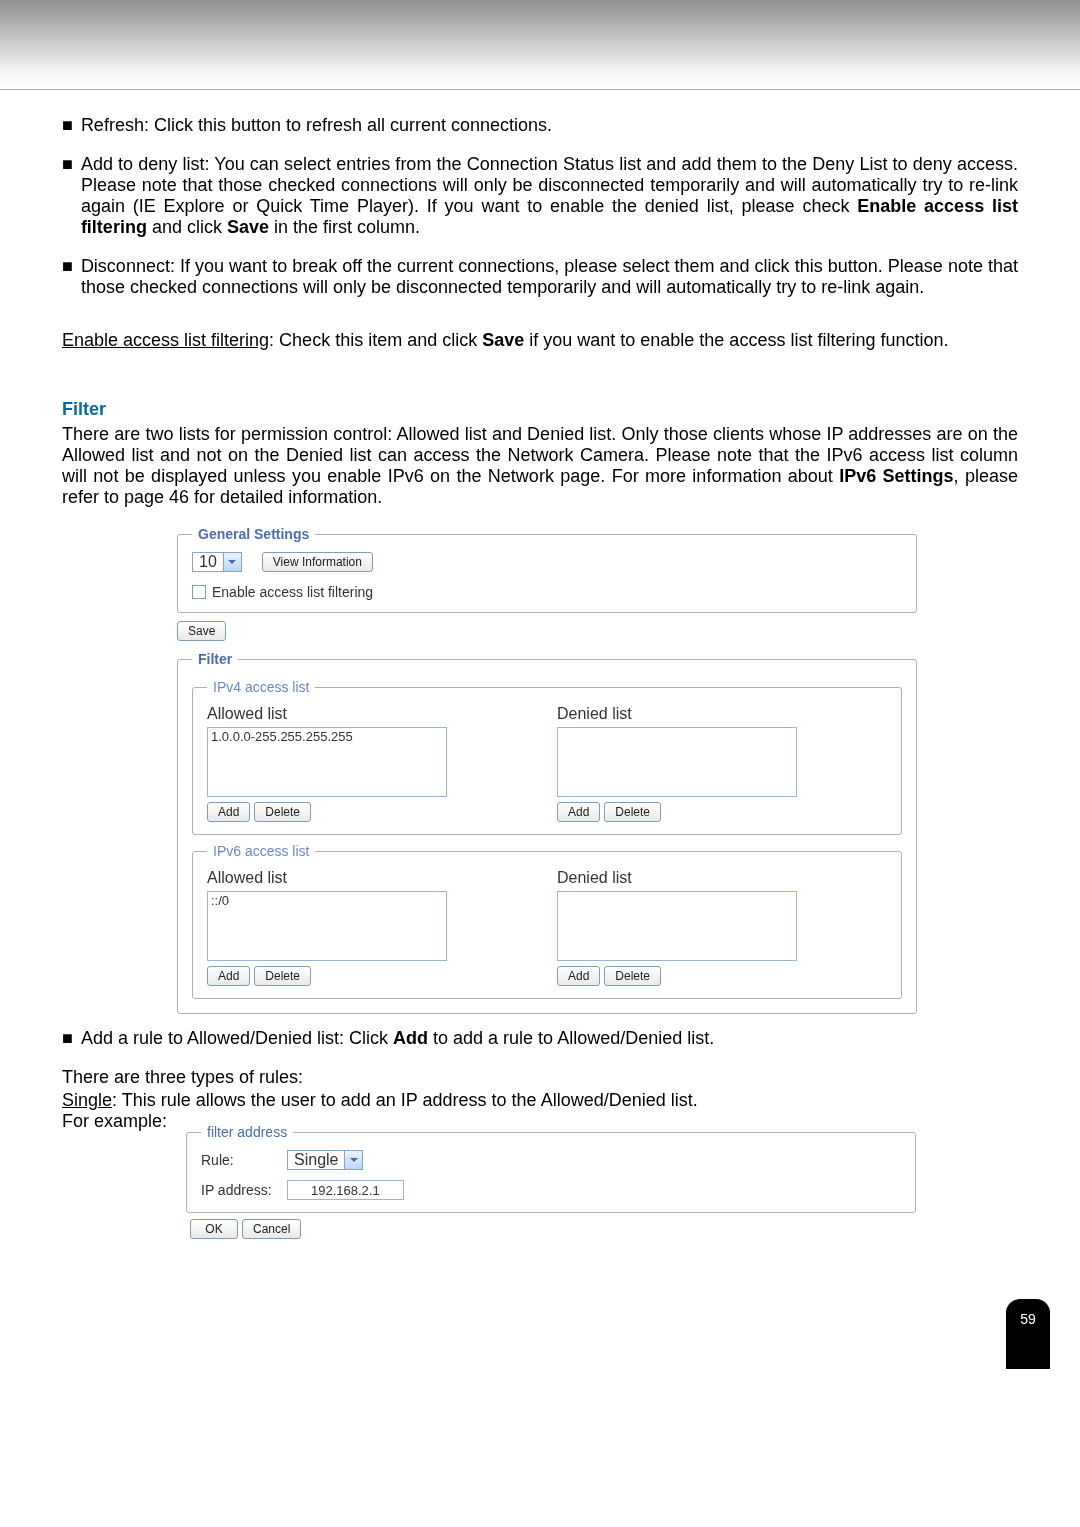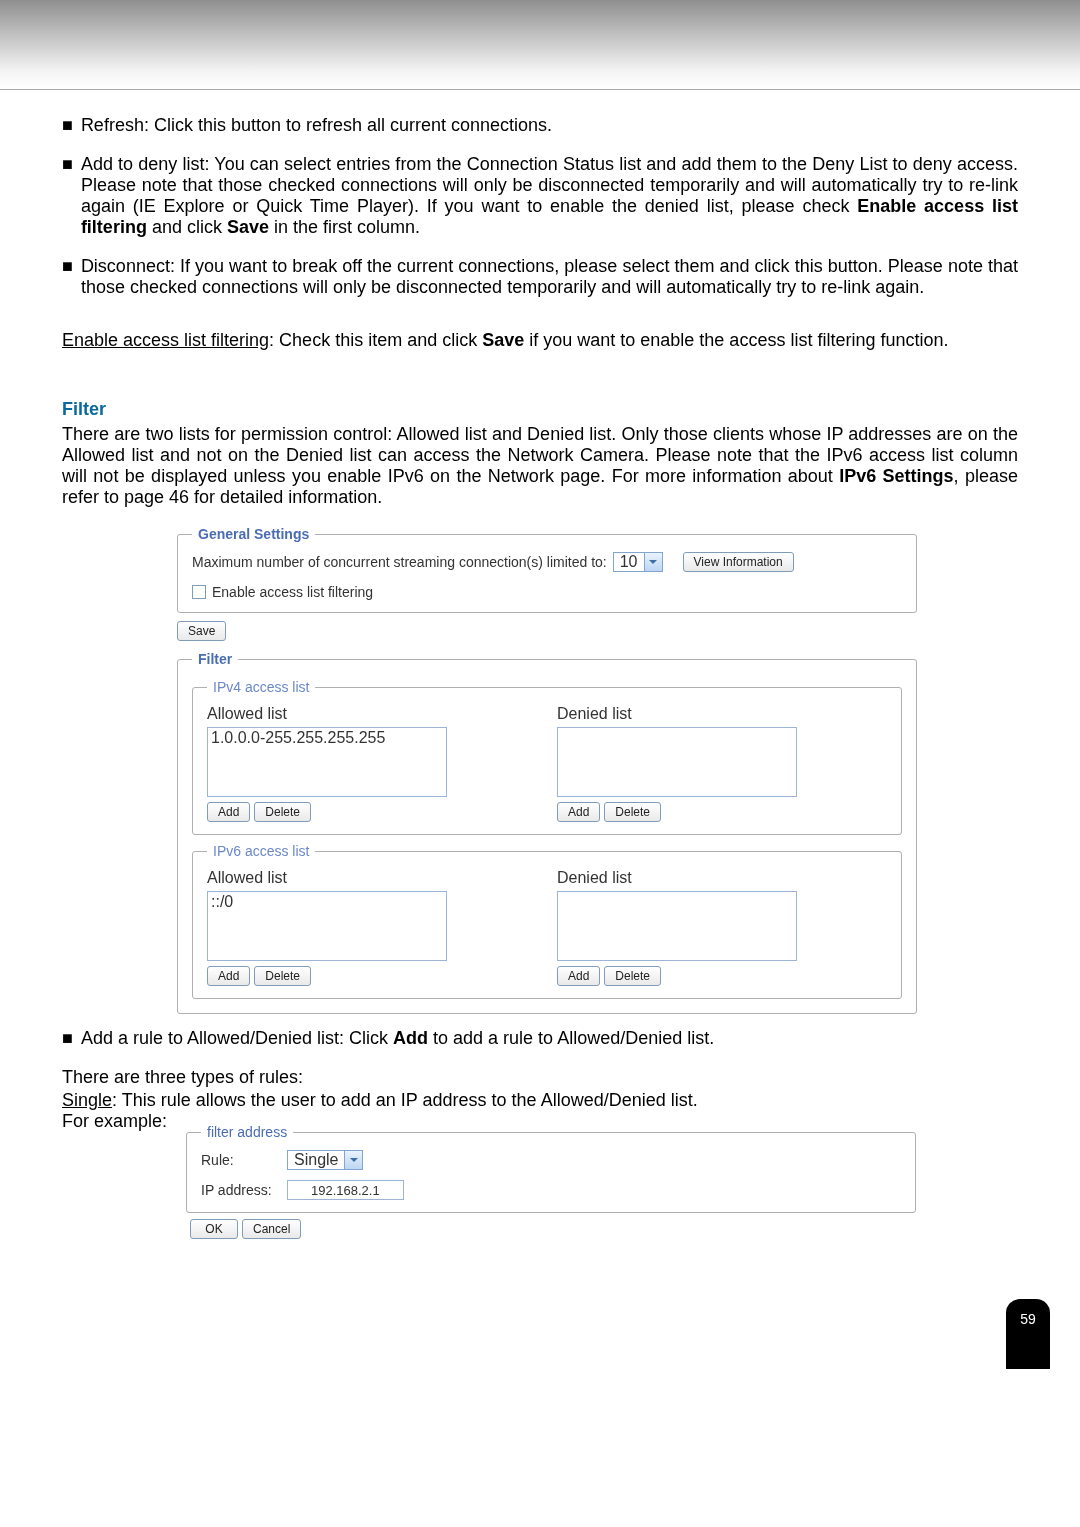--- a/index.html
+++ b/index.html
@@ -84,21 +84,21 @@
     width: 14px; height: 14px;
     border: 1px solid #7f9db9;
     background: #fff;
   }
   .list-box {
     border: 1px solid #9cb5d6;
     background: #fff;
     height: 70px;
     width: 240px;
     padding: 1px 3px;
-    font-size: 16px;
+    font-size: 13px;
     overflow: hidden;
   }
   .two-col { display: flex; gap: 20px; }
   .col { flex: 1; }
   .col-label { font-size: 16px; margin-bottom: 4px; }
   .btn-row { margin-top: 5px; display: flex; gap: 4px; }
   .save-wrap { margin: 4px 0 4px 0; }
   .ip-input {
     border: 1px solid #9cb5d6;
     background: #fff;
@@ -160,21 +160,20 @@
 
   <div class="section-heading">Filter</div>
   <p class="body-text" style="margin-top:2px;">
     <span>There are two lists for permission control: Allowed list and Denied list. Only those clients whose IP addresses are on the Allowed list and not on the Denied list can access the Network Camera. Please note that the IPv6 access list column will not be displayed unless you enable IPv6 on the Network page. For more information about </span><b>IPv6 Settings</b><span>, please refer to page 46 for detailed information.</span>
   </p>
 
   <div class="screenshot-area">
     <fieldset>
       <legend class="legend-blue">General Settings</legend>
       <div class="row">
-        <span>Maximum number of concurrent streaming connection(s) limited to:</span>
         <span class="win-select">
           <span class="sel-text">10</span>
           <span class="sel-btn">
             <svg viewBox="0 0 10 10">
                 <path d="M1 3 L5 7 L9 3 Z" fill="#3b6ea5"></path>
               </svg>
           </span>
         </span>
         <span style="width:8px;"></span>
         <span class="win-button">View Information</span>

